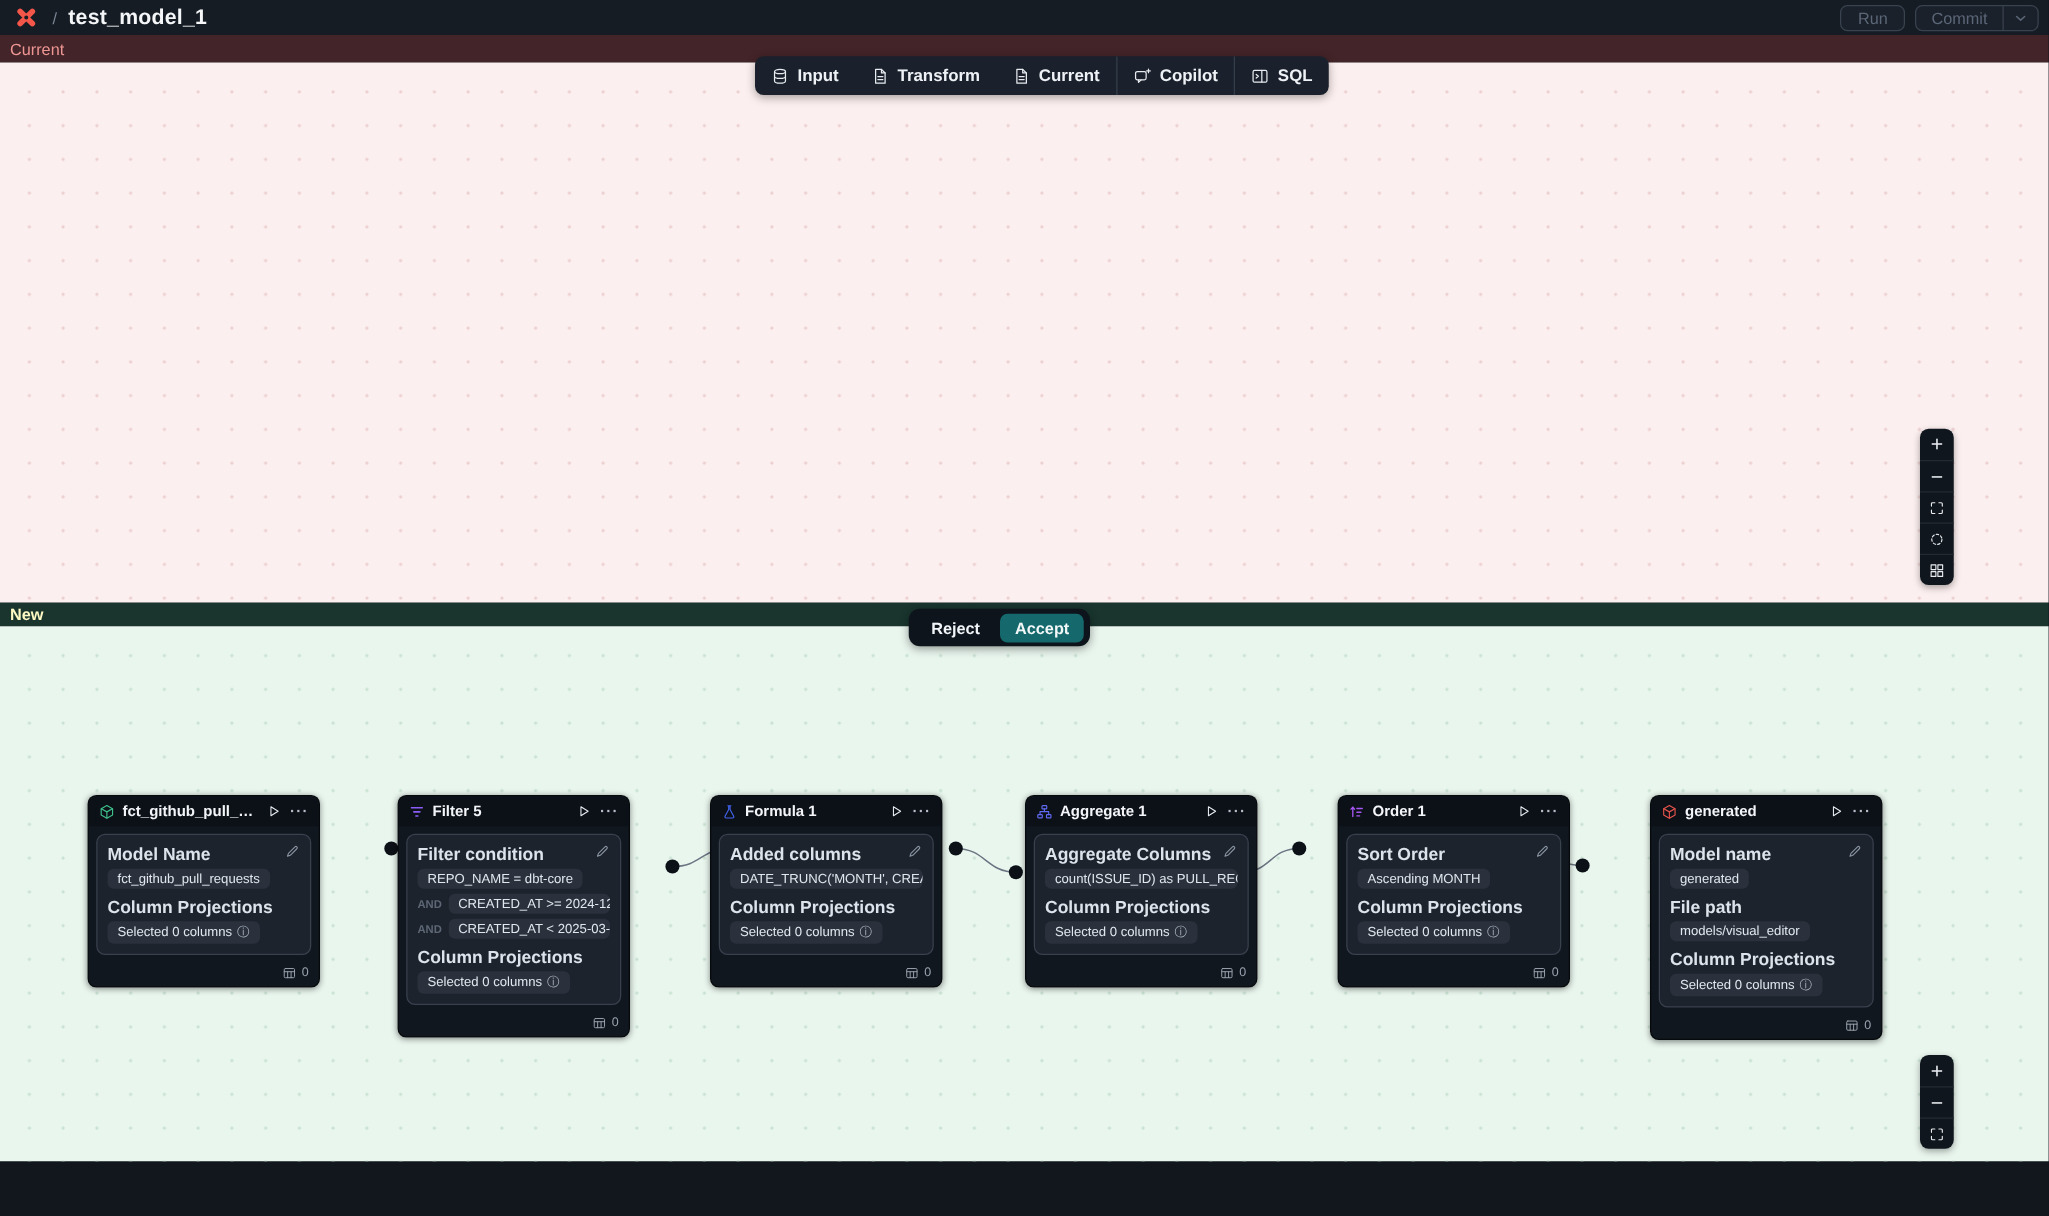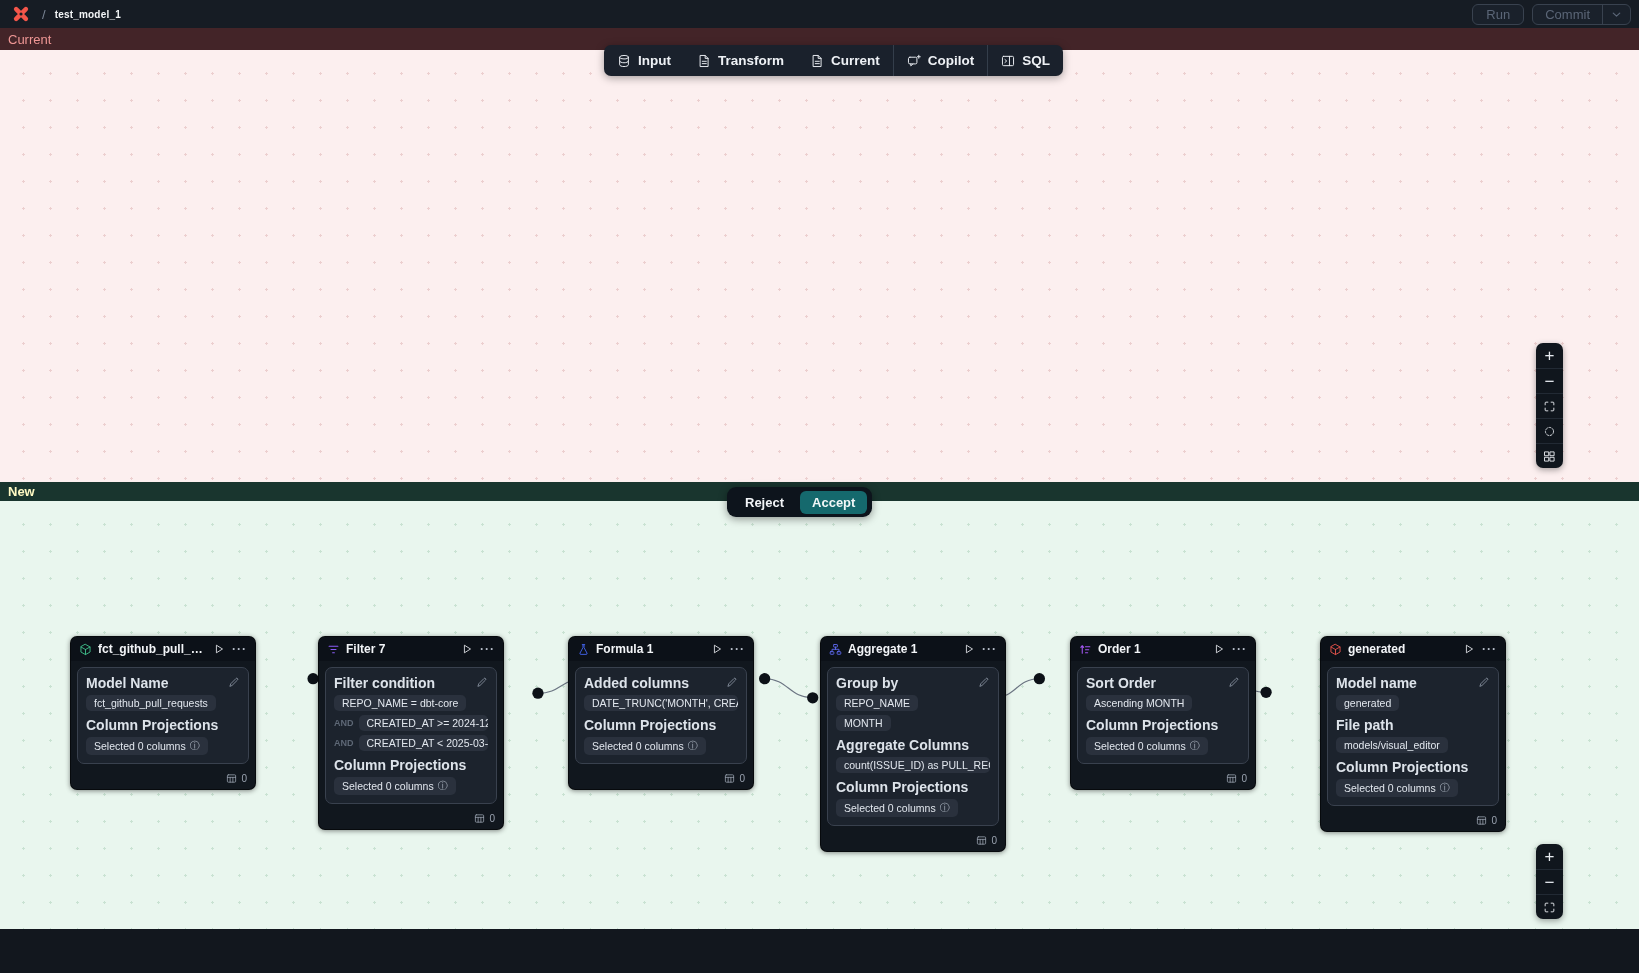--- a/index.html
+++ b/index.html
@@ -4,21 +4,21 @@
 <style>
   * { margin:0; padding:0; box-sizing:border-box; }
   html,body { width:1639px; height:973px; overflow:hidden; background:#12171e;
               font-family:"Liberation Sans", sans-serif; }
 
   
   .app-header { height:28px; background:#161c24; display:flex; align-items:center;
                 padding:0 8px; position:relative; z-index:5; }
   .logo { width:18px; height:18px; margin:0 6px 0 4px; display:flex; align-items:center; }
   .crumb-sep { color:#76markdown8292; color:#7a8595; font-size:13px; margin:0 9px 0 6px; }
-  .app-title { color:#f4f6f8; font-size:10px; font-weight:700; letter-spacing:.2px; }
+  .app-title { color:#f4f6f8; font-size:17px; font-weight:700; letter-spacing:.2px; }
   .header-right { margin-left:auto; display:flex; gap:8px; align-items:center; }
   .btn-disabled { border:1px solid #39424f; border-radius:6px; color:#5b6677;
                   font-size:13px; background:#1a212b; height:21px; display:flex; align-items:center;text-align:center; }
   .run-btn { padding:0 13px; }
   .commit-group { padding:0; }
   .commit-label { padding:0 12px; }
   .commit-chevron { border-left:1px solid #39424f; padding:0 7px; height:100%;
                     display:flex; align-items:center; }
 
   
@@ -281,21 +281,21 @@
        <span>0</span>
      </div>
       </div>
       <div class="node" style="left: 318px; top: 135px;">
         <div class="node-header">
        <span style="display:flex;">
             <svg viewBox="0 0 24 24" width="13" height="13" fill="none" stroke="#e8ebf0" stroke-width="1.7" stroke-linecap="round" stroke-linejoin="round">
               <path d="M4 6h16M7.5 12h9M10.5 18h3" stroke="#8b5cf6" stroke-width="2.3"></path>
             </svg>
           </span>
-       <span class="node-title">Filter 7</span>
+       <span class="node-title">Filter 5</span>
        <span class="node-actions">
          <span style="display:flex;cursor:pointer;">
               <svg viewBox="0 0 24 24" width="12" height="12" fill="none" stroke="#e8ebf0" stroke-width="1.7" stroke-linecap="round" stroke-linejoin="round">
                 <path d="M7.5 4.8 19 12 7.5 19.2Z"></path>
               </svg>
             </span>
          <span class="dots">···</span>
        </span>
      </div>
      <div class="node-body">
@@ -398,31 +398,20 @@
                 <path d="M7.5 4.8 19 12 7.5 19.2Z"></path>
               </svg>
             </span>
          <span class="dots">···</span>
        </span>
      </div>
      <div class="node-body">
        <span class="pencil"><svg viewBox="0 0 24 24" width="12" height="12" fill="none" stroke="#e8ebf0" stroke-width="1.7" stroke-linecap="round" stroke-linejoin="round">
               <path d="M4 20l1.5-4.5L16 5a2.1 2.1 0 0 1 3 3L8.5 18.5Z" stroke="#8b95a3"></path>
             </svg></span>
-       <div class="sec">
-       <div class="sec-label">Group by</div>
-       <div class="vrow">
-
-            <span class="pill">REPO_NAME</span>
-          </div>
-            <div class="vrow">
-
-            <span class="pill">MONTH</span>
-          </div>
-     </div>
           <div class="sec">
        <div class="sec-label">Aggregate Columns</div>
        <div class="vrow">
 
             <span class="pill">count(ISSUE_ID) as PULL_REQUEST_…</span>
           </div>
      </div>
           <div class="sec">
        <div class="sec-label">Column Projections</div>
        <div class="vrow">

